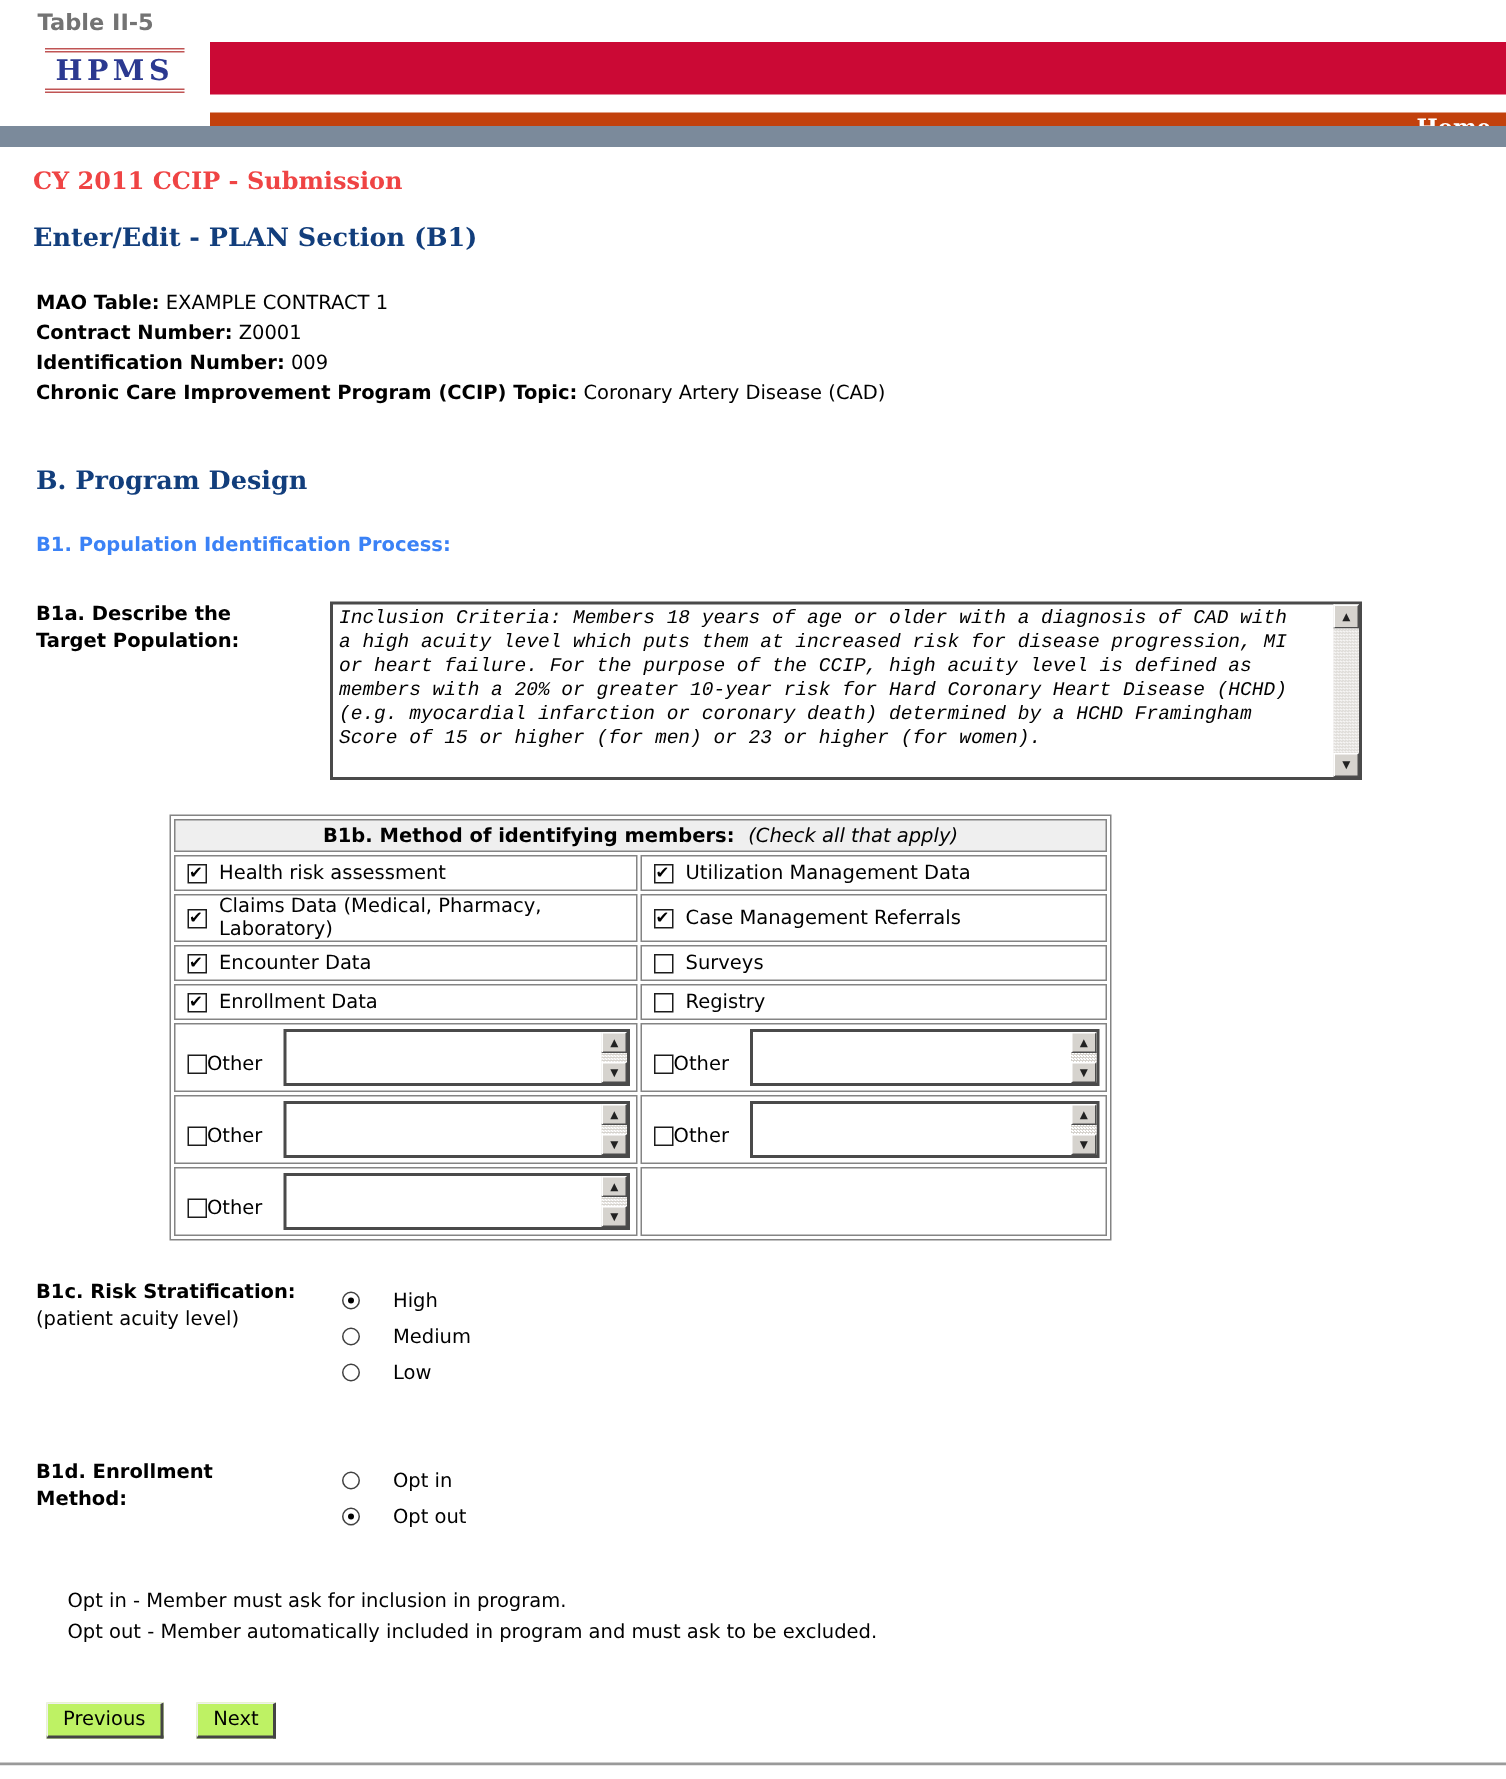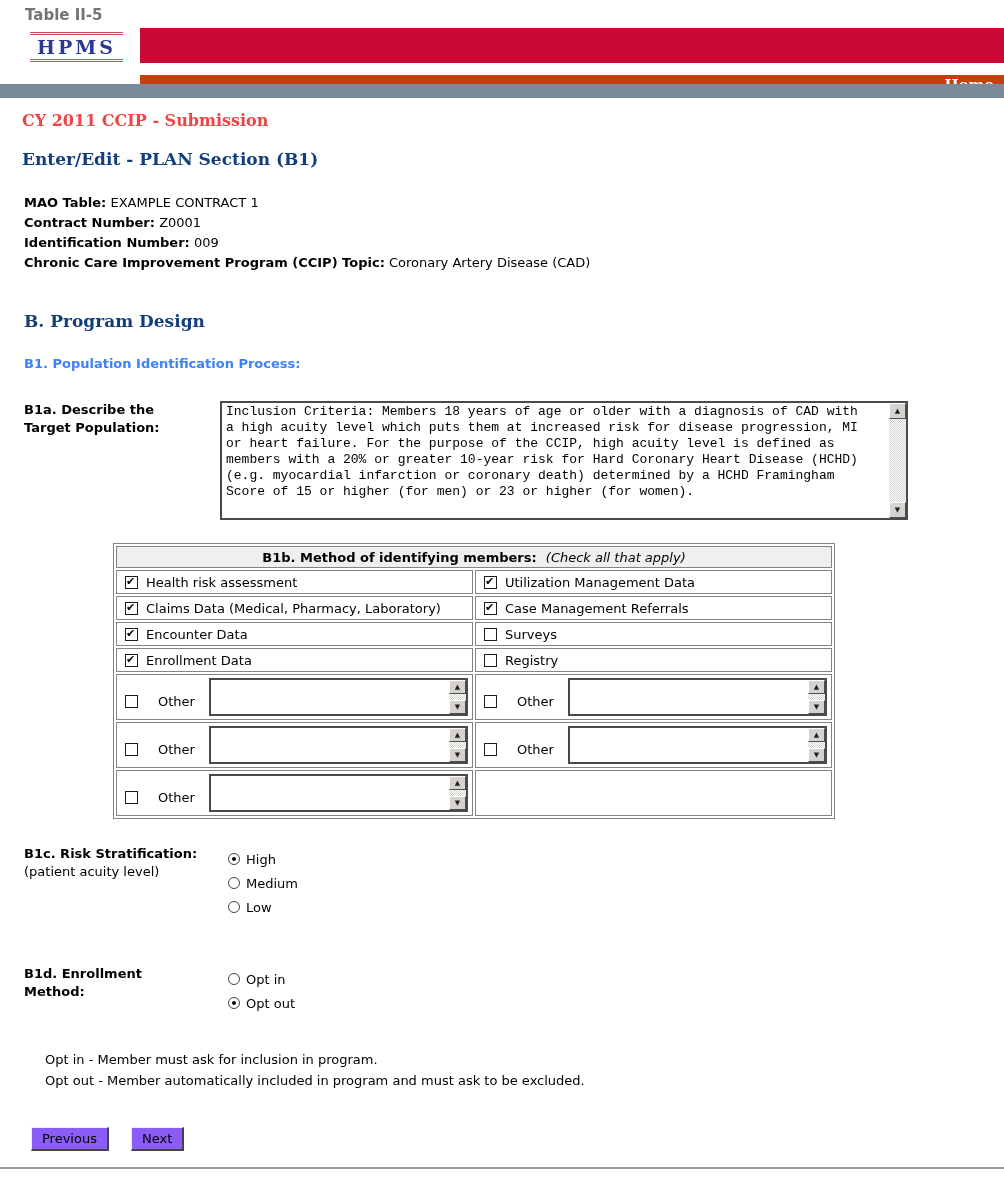--- a/index.html
+++ b/index.html
@@ -47,21 +47,21 @@
     font-family:"DejaVu Serif","Liberation Serif",serif;
     font-size:17px; color:#123E7C;
   }
   h4.program-subheading { margin:25px 0 0 24px; font-size:13px; color:#3b82f6; }
 
   
   .b1a-row { display:flex; margin:30px 0 0 24px; }
   .b1a-label { width:196px; font-weight:bold; line-height:18px; }
   .ta-box {
     display:flex; width:688px; height:119px;
-    border:2px solid #4a4a4a; background:#fff;
+    border:2px solid #4a4a4a; background:#fff;font-style:italic;
   }
   .ta-text {
     flex:1; padding:1px 4px; overflow:hidden;
     font-family:"Liberation Mono","DejaVu Sans Mono",monospace;
     font-size:13px; line-height:16px; white-space:pre-wrap; cursor:text;
   }
   
   .vscroll { width:17px; display:flex; flex-direction:column; flex:none; }
   .sb-btn {
     height:16px; flex:none; background:#D6D3CE;
@@ -71,36 +71,36 @@
   }
   .sb-track {
     flex:1;
     background-image:conic-gradient(#fff 25%, #d6d3ce 0 50%, #fff 0 75%, #d6d3ce 0);
     background-size:2px 2px;
   }
   .vscroll.mini .sb-btn { height:14px; }
 
   
   table.b1b {
-    margin:23px 0 0 113px; width:722px;
+    margin:23px 0 0 113px; width:628px;
     border-collapse:separate; border-spacing:2px;
     border:1px solid #848484; background:#fff;
   }
   table.b1b td { border:1px solid #848484; padding:0; }
   td.b1b-header {
     background:#EFEFEF; text-align:center; height:22px;
     padding:3px 0;
   }
   td.b1b-header .hdr-bold { font-weight:bold; }
   td.b1b-header .hdr-italic { font-style:italic; margin-left:5px; }
   td.cb-cell { height:24px; width:367px; }
   .cb-line { display:flex; align-items:center; padding-left:8px; gap:8px; }
   td.other-cell { height:44px; }
   .other-line { display:flex; align-items:flex-end; padding:3px 4px 3px 8px; height:44px; }
-  .other-group { display:flex; align-items:center; gap:20px; margin:0 14px 7px 0; }
+  .other-group { display:flex; align-items:center; gap:0; margin:0 14px 7px 0; }
   .mini-ta {
     display:flex; flex:1; height:38px;
     border:2px solid #4a4a4a; background:#fff;
   }
   .mini-text { flex:1; cursor:text; }
   td.empty-cell { background:#fff; }
 
   
   .cb {
     display:inline-block; width:13px; height:13px; flex:none;
@@ -117,29 +117,29 @@
   .radio.checked::after {
     content:""; position:absolute; left:3px; top:3px; width:4px; height:4px;
     border-radius:50%; background:#000;
   }
 
   
   .choice-block { display:flex; margin:26px 0 0 24px; }
   .choice-label { width:204px; line-height:18px; }
   .choice-label .bold { font-weight:bold; }
   .option-list { padding-top:2px; }
-  .option-row { display:flex; align-items:center; gap:6px; height:24px; }
+  .option-row { display:flex; align-items:center; gap:22px; height:24px; }
   .b1d-block { margin-top:46px; }
 
   
   .notes { margin:34px 0 0 45px; line-height:21px; }
   .btn-row { margin:36px 0 0 31px; }
   .btn {
     font-family:"DejaVu Sans","Liberation Sans",sans-serif; font-size:13px;
-    background:#8b5cf6; color:#000; padding:3px 10px; margin-right:18px;
+    background:#bef264; color:#000; padding:3px 10px; margin-right:18px;
     border-top:1px solid #EFEFEF; border-left:1px solid #EFEFEF;
     border-right:2px solid #444; border-bottom:2px solid #444;
     cursor:pointer;
   }
   hr.footer-rule { margin:16px 0 0 0; border:none; border-top:2px solid #9a9a9a; }
 </style>
 </head>
 <body>
 
 <div class="top">

